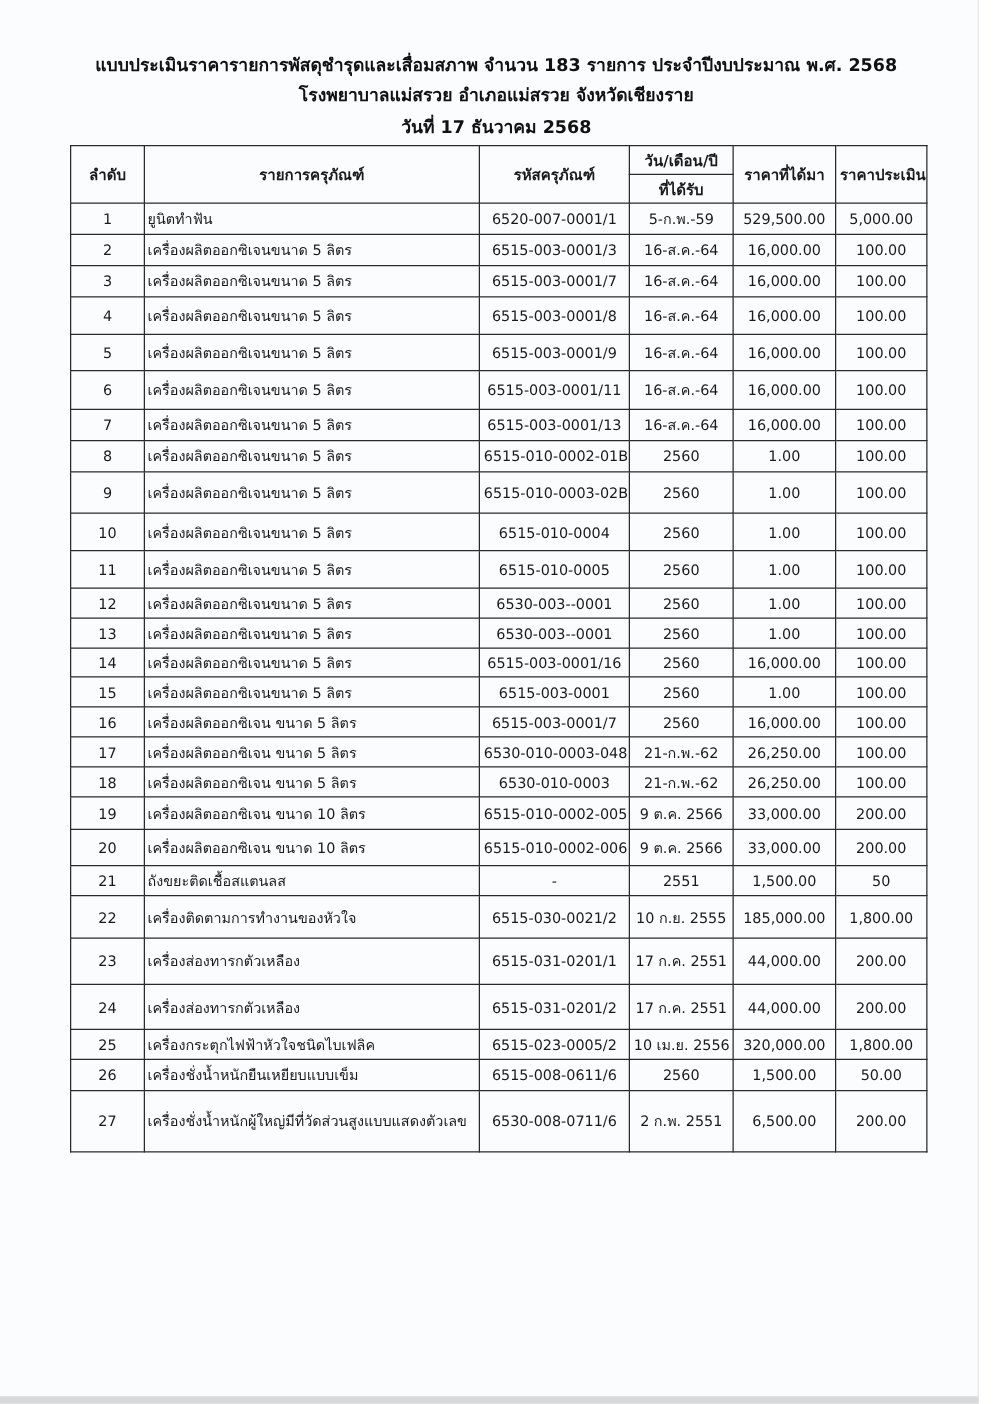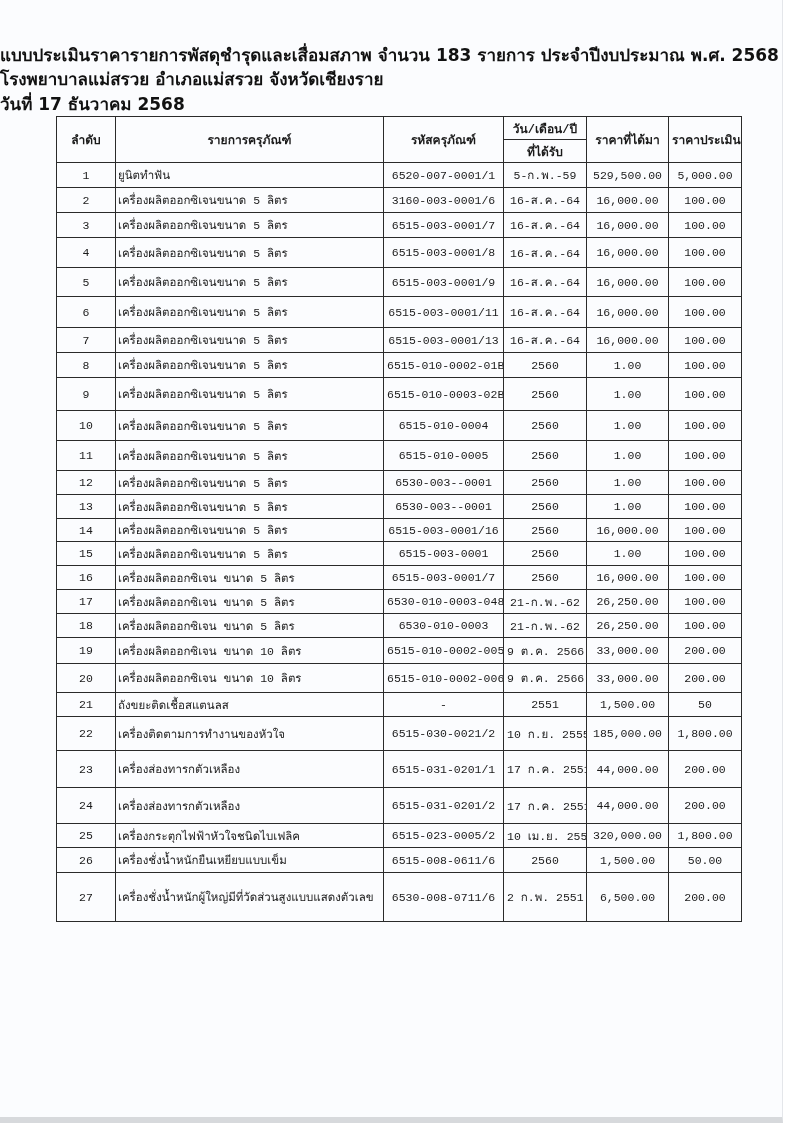--- a/index.html
+++ b/index.html
@@ -22,38 +22,38 @@
       width: 782px;
       height: 1117px;
       background: #fbfcfe;
       border-right: 1px solid #e4e6ea;
       border-bottom: 6px solid #d7d9dc;
     }
     .heading {
       position: absolute;
       left: 0;
       width: 794px;
+      text-align: center;
       font-weight: bold;
-      font-size: 17px;
+      font-size: 14px;
       color: #111;
       white-space: nowrap;
     }
     .h1 { top: 41px; }
     .h2 { top: 65px; }
     .h3 { top: 90px; }
 
     table.assets {
       position: absolute;
       left: 56px;
       top: 116px;
       width: 685px;
       border-collapse: collapse;
       table-layout: fixed;
       font-size: 11.5px;
-      font-family: Liberation Mono, monospace;
     }
     table.assets th, table.assets td {
       border: 1.5px solid #2a2a2a;
       padding: 0 3px;
       overflow: hidden;
       white-space: nowrap;
     }
     table.assets th {
       font-weight: bold;
       font-size: 12px;
@@ -104,21 +104,21 @@
           <td>1</td>
           <td class="name">ยูนิตทำฟัน</td>
           <td>6520-007-0001/1</td>
           <td>5-ก.พ.-59</td>
           <td>529,500.00</td>
           <td>5,000.00</td>
         </tr>
         <tr style="height: 25px;">
           <td>2</td>
           <td class="name">เครื่องผลิตออกซิเจนขนาด 5 ลิตร</td>
-          <td>3160-003-0001/6</td>
+          <td>6515-003-0001/3</td>
           <td>16-ส.ค.-64</td>
           <td>16,000.00</td>
           <td>100.00</td>
         </tr>
         <tr style="height: 25px;">
           <td>3</td>
           <td class="name">เครื่องผลิตออกซิเจนขนาด 5 ลิตร</td>
           <td>6515-003-0001/7</td>
           <td>16-ส.ค.-64</td>
           <td>16,000.00</td>

